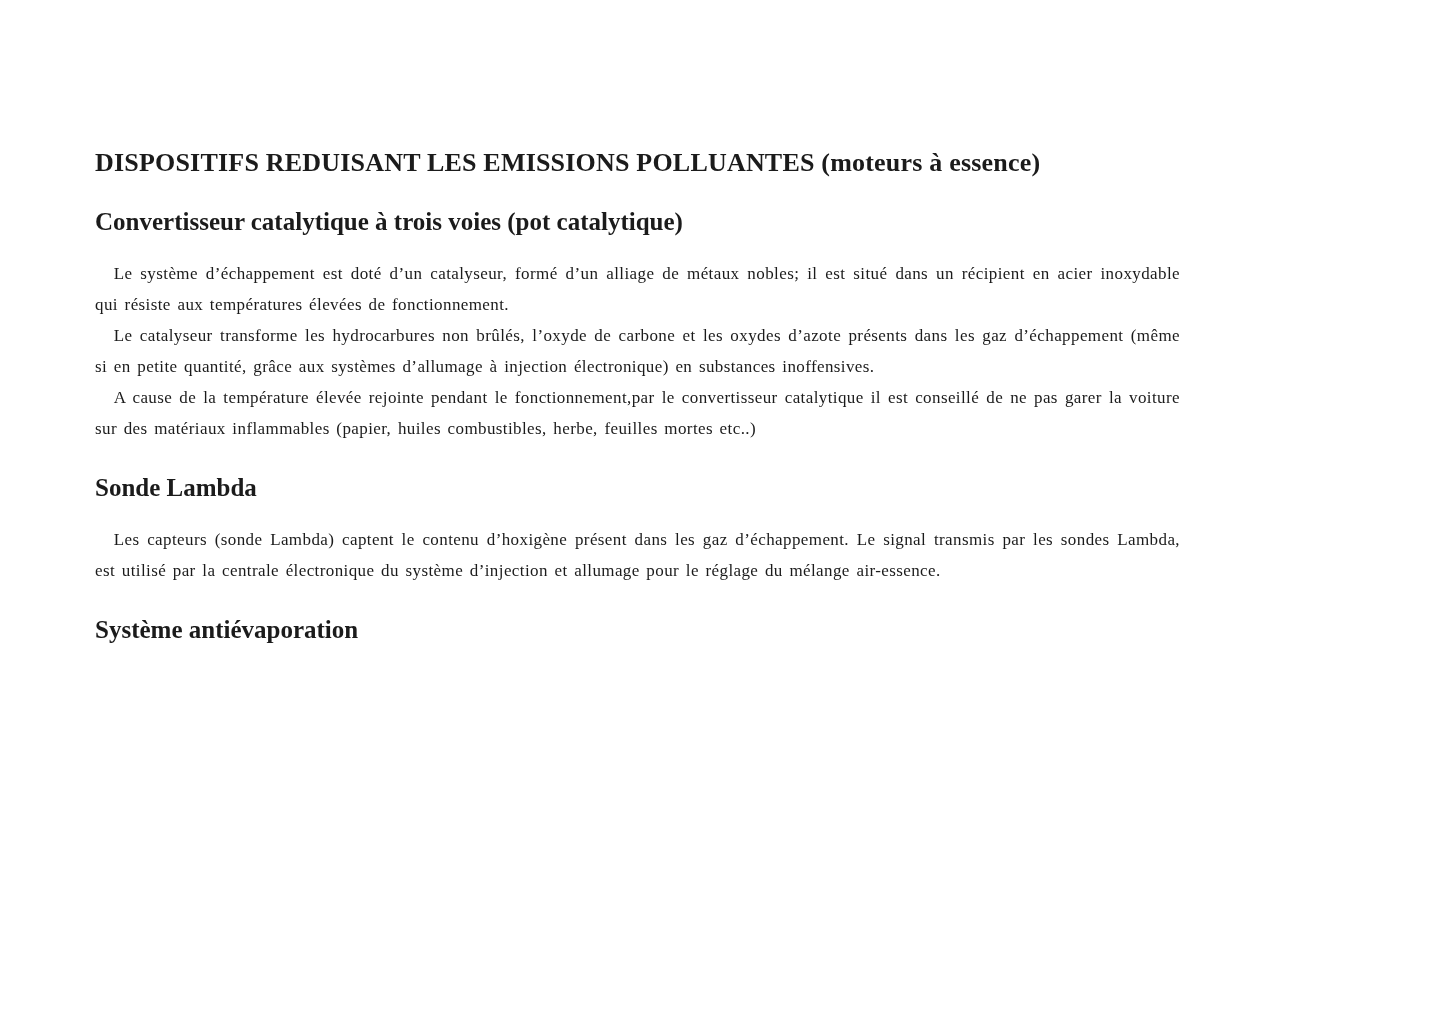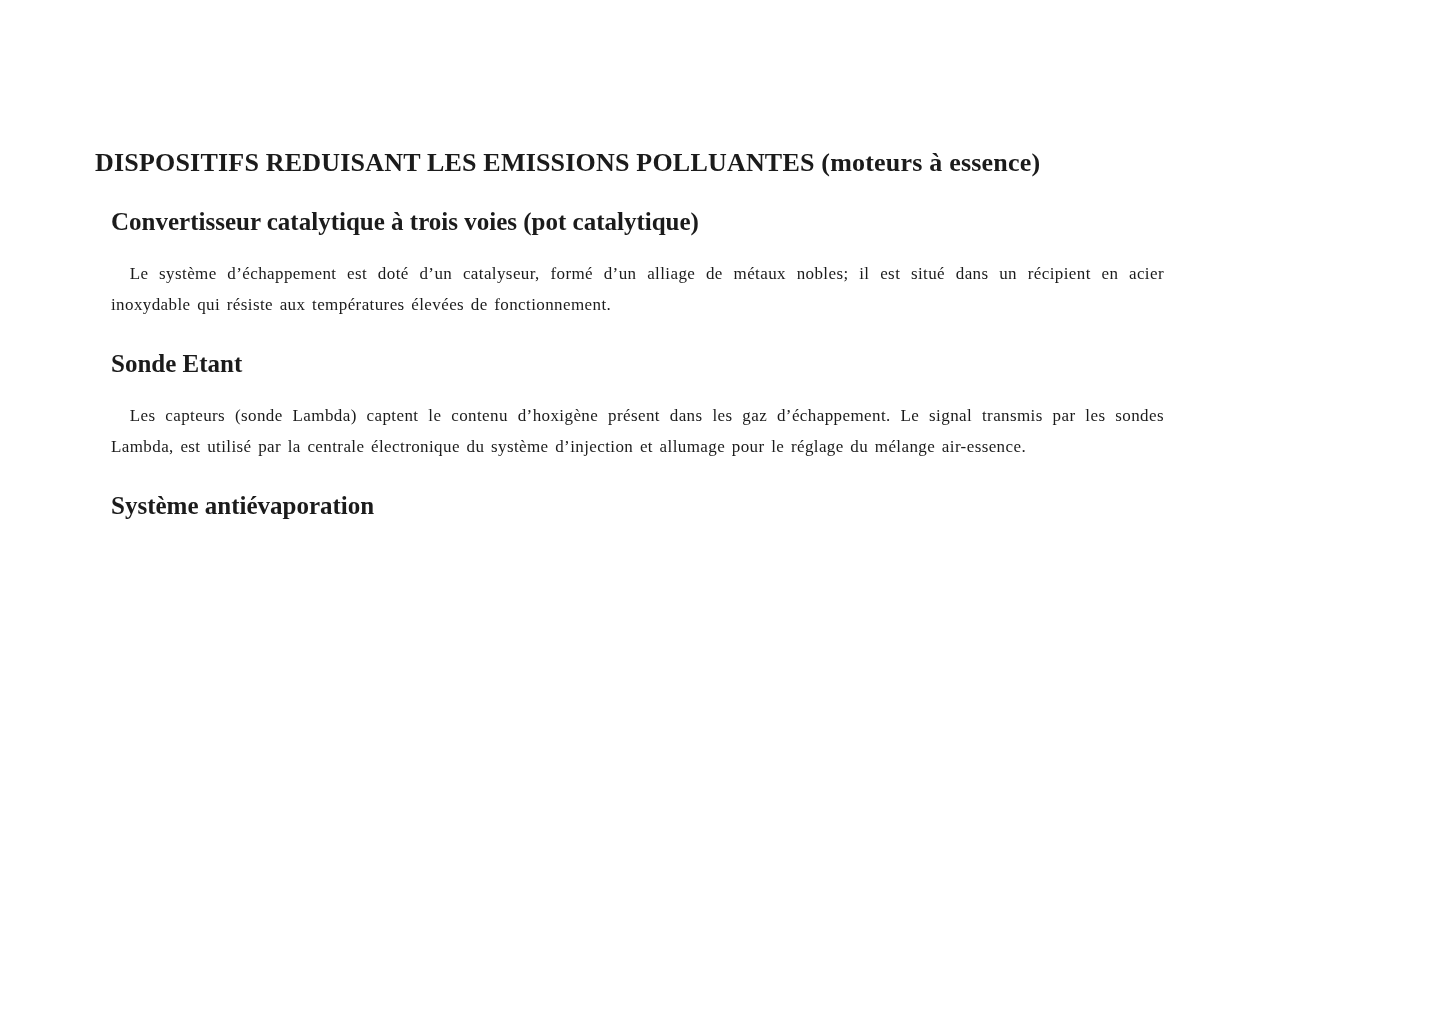--- a/index.html
+++ b/index.html
@@ -31,37 +31,39 @@
   .para {
     font-size: 17px;
     line-height: 31px;
     margin: 0;
     text-align: justify;
     text-indent: 1.1em;
     word-spacing: 2px;
     letter-spacing: 0.4px;
   }
   .section {
-    margin: 16px;
+    margin: 0;
   }
 </style>
 </head>
 <body>
 
 <div class="page">
 
   <h1 class="doc-title">DISPOSITIFS REDUISANT LES EMISSIONS POLLUANTES (moteurs à essence)</h1>
 
   <div class="section">
     <h2 class="section-heading">Convertisseur catalytique à trois voies (pot catalytique)</h2>
     <p class="para">Le système d’échappement est doté d’un catalyseur, formé d’un alliage de métaux nobles; il est situé dans un récipient en acier inoxydable qui résiste aux températures élevées de fonctionnement.</p>
+    <p class="para">Le catalyseur transforme les hydrocarbures non brûlés, l’oxyde de carbone et les oxydes d’azote présents dans les gaz d’échappement (même si en petite quantité, grâce aux systèmes d’allumage à injection électronique) en substances inoffensives.</p>
+    <p class="para">A cause de la température élevée rejointe pendant le fonctionnement,par le convertisseur catalytique il est conseillé de ne pas garer la voiture sur des matériaux inflammables (papier, huiles combustibles, herbe, feuilles mortes etc..)</p>
   </div>
 
   <div class="section">
-    <h2 class="section-heading">Sonde Etant</h2>
+    <h2 class="section-heading">Sonde Lambda</h2>
     <p class="para">Les capteurs (sonde Lambda) captent le contenu d’hoxigène présent dans les gaz d’échappement. Le signal  transmis par les sondes Lambda, est utilisé par la centrale électronique du système d’injection et allumage pour le réglage du mélange air-essence.</p>
   </div>
 
   <div class="section">
     <h2 class="section-heading">Système antiévaporation</h2>
   </div>
 
 </div>
 
 </body></html>

